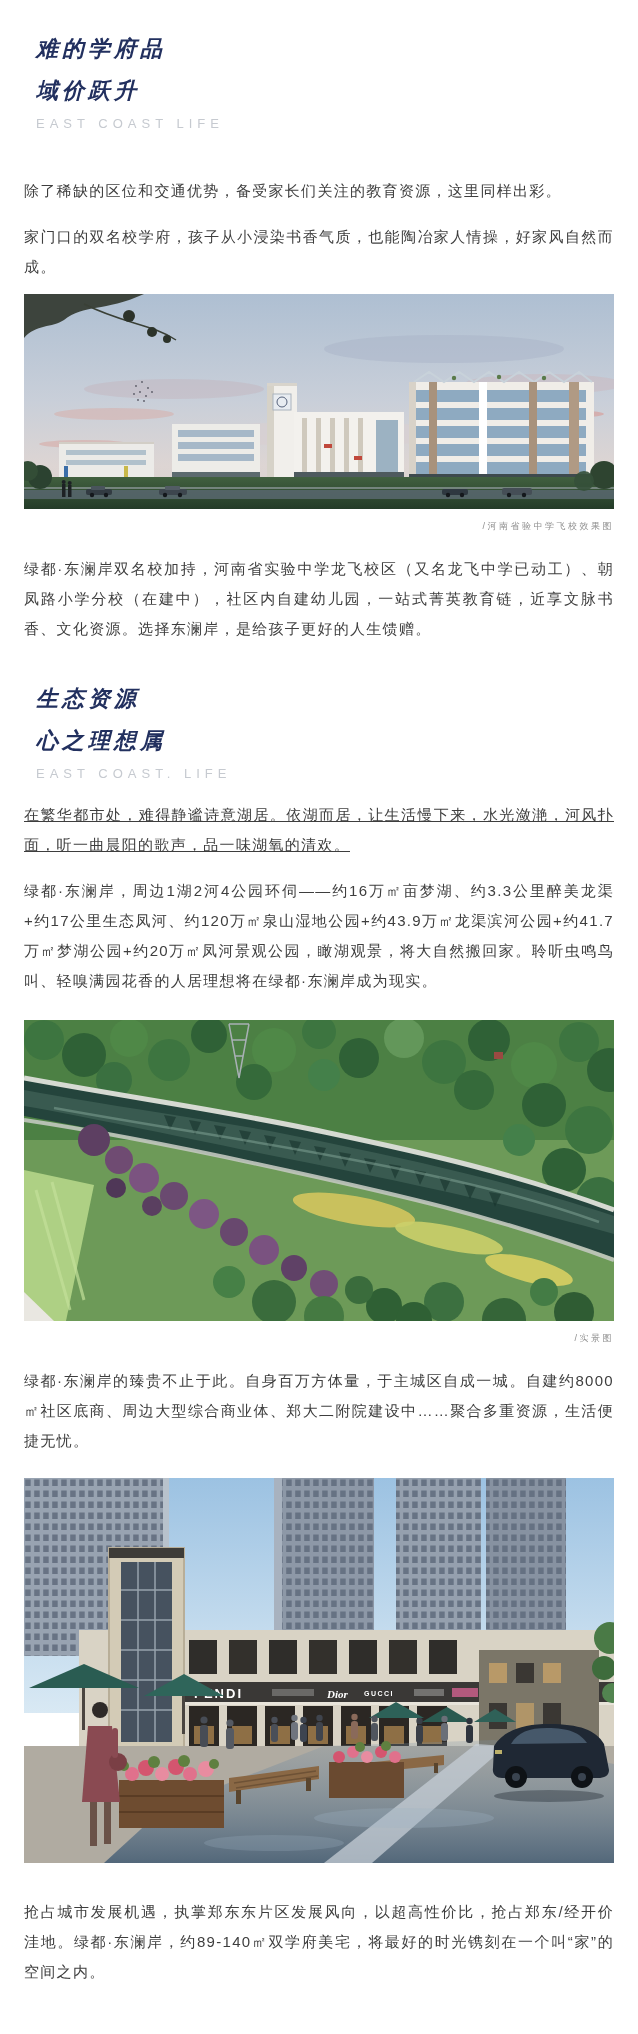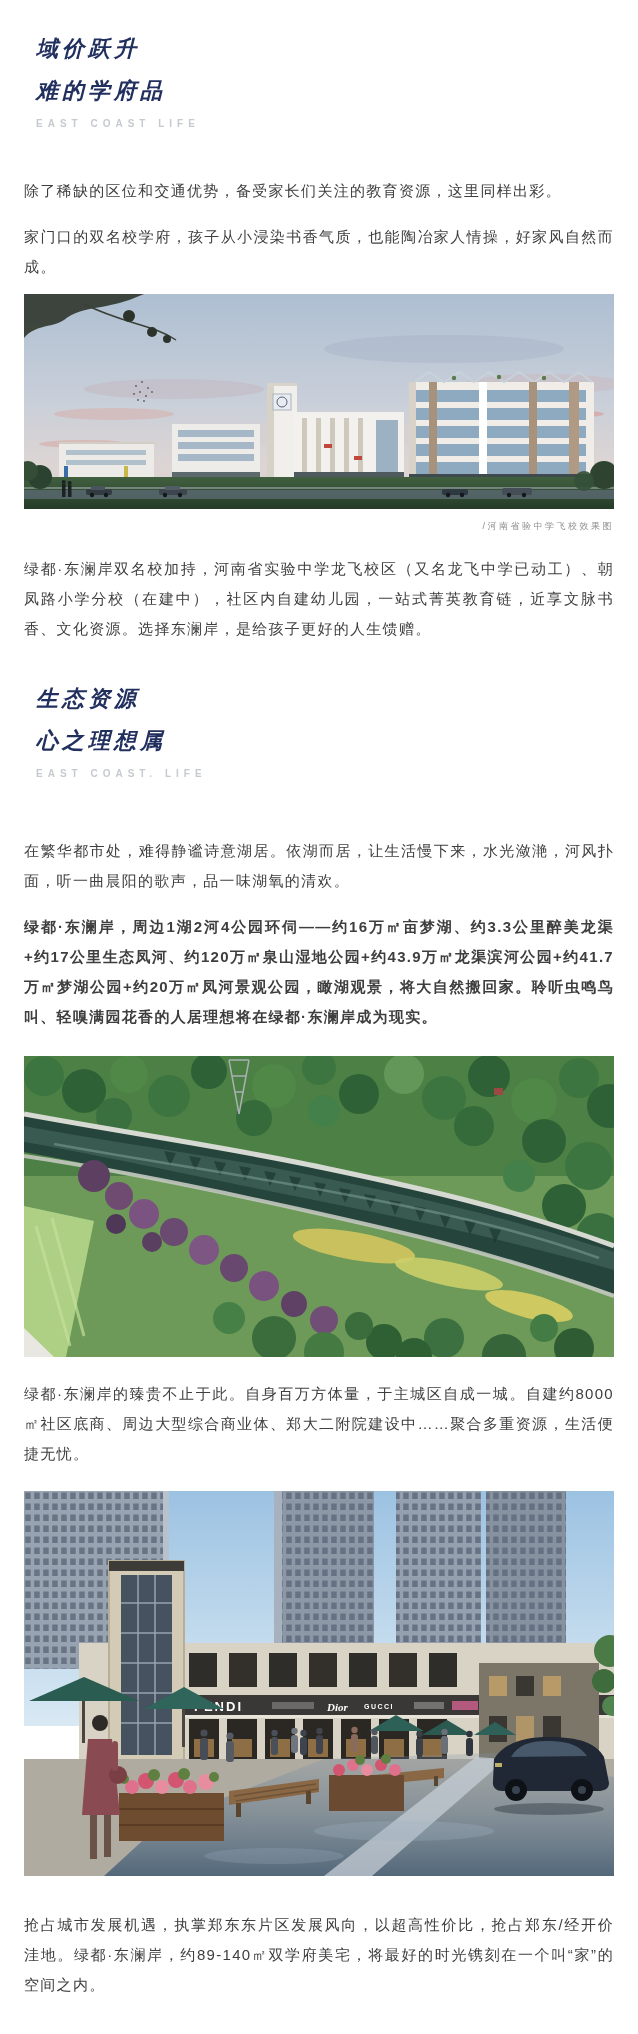--- a/index.html
+++ b/index.html
@@ -22,41 +22,41 @@
     font-size:22px;
     line-height:26px;
     letter-spacing:4px;
     color:#22305f;
     margin-left:12px;
   }
   .title-line + .title-line{margin-top:16px;}
   .eyebrow{
     margin-top:14px;
     margin-left:12px;
-    font-size:10px;
+    font-size:13px;
     line-height:12px;
     letter-spacing:5px;
     color:#c6cad0;
-    font-weight:700;
+    font-weight:400;
   }
 
   
   .para{
     font-size:15px;
     line-height:30px;
     letter-spacing:1.3px;
     text-align:justify;
     color:#3e3e3e;
     margin:0;
   }
   .para.p-after-eyebrow{margin-top:46px;}
   .mt26{margin-top:16px;}
   .mt22{margin-top:22px;}
-  .mt16{margin-top:16px;font-weight:bold;}
-  .mt42{margin-top:56px;}
+  .mt16{margin-top:16px;}
+  .mt42{margin-top:20px;text-decoration:underline;}
   .mt34{margin-top:34px;}
 
   
   figure{margin:0;padding:0;}
   .fig{width:590px;display:block;}
   .fig-1{margin-top:12px;height:215px;}
   .fig-2{margin-top:24px;height:301px;}
   .fig-3{margin-top:22px;height:385px;}
   .fig svg{display:block;width:590px;height:100%;}
   .caption{
@@ -72,22 +72,22 @@
   .sign-dior{font:italic 700 11px "Liberation Serif",serif;fill:#ffffff;}
   .sign-gucci{font:700 7px "Liberation Sans",sans-serif;letter-spacing:1.5px;fill:#ffffff;}
 </style>
 </head>
 <body>
 
 <div class="page">
   <div class="content">
 
     <div class="head-block first">
+      <div class="title-line">难的学府品</div>
       <div class="title-line">域价跃升</div>
-      <div class="title-line">难的学府品</div>
       <div class="eyebrow">EAST COAST LIFE</div>
     </div>
 
     <p class="para p-after-eyebrow">除了稀缺的区位和交通优势，备受家长们关注的教育资源，这里同样出彩。</p>
     <p class="para mt26">家门口的双名校学府，孩子从小浸染书香气质，也能陶冶家人情操，好家风自然而成。</p>
 
     <figure class="fig fig-1">
       <svg viewBox="0 0 590 215" preserveAspectRatio="none">
         <defs>
           <linearGradient id="sky1" x1="0" y1="0" x2="0" y2="1">
@@ -303,20 +303,21 @@
           <circle cx="420" cy="282" r="20" fill="#3c7040"></circle>
             <circle cx="480" cy="300" r="22" fill="#356538"></circle>
           <circle cx="550" cy="292" r="20" fill="#2f5c33"></circle>
             <circle cx="520" cy="272" r="14" fill="#447c45"></circle>
           <circle cx="335" cy="270" r="14" fill="#3a6c3c"></circle>
             <circle cx="390" cy="300" r="18" fill="#2f6034"></circle>
         </g>
         <polygon points="0,272 30,301 0,301" fill="#e9e7e1"></polygon>
       </svg>
     </figure>
+    <div class="caption">/实景图</div>
 
     <p class="para mt22">绿都·东澜岸的臻贵不止于此。自身百万方体量，于主城区自成一城。自建约8000㎡社区底商、周边大型综合商业体、郑大二附院建设中……聚合多重资源，生活便捷无忧。</p>
 
     <figure class="fig fig-3">
       <svg viewBox="0 0 590 385" preserveAspectRatio="none">
         <defs>
           <linearGradient id="sky3" x1="0" y1="0" x2="0" y2="1">
             <stop offset="0" stop-color="#9cc2e2"></stop>
             <stop offset="1" stop-color="#d9e9f4"></stop>
           </linearGradient>

